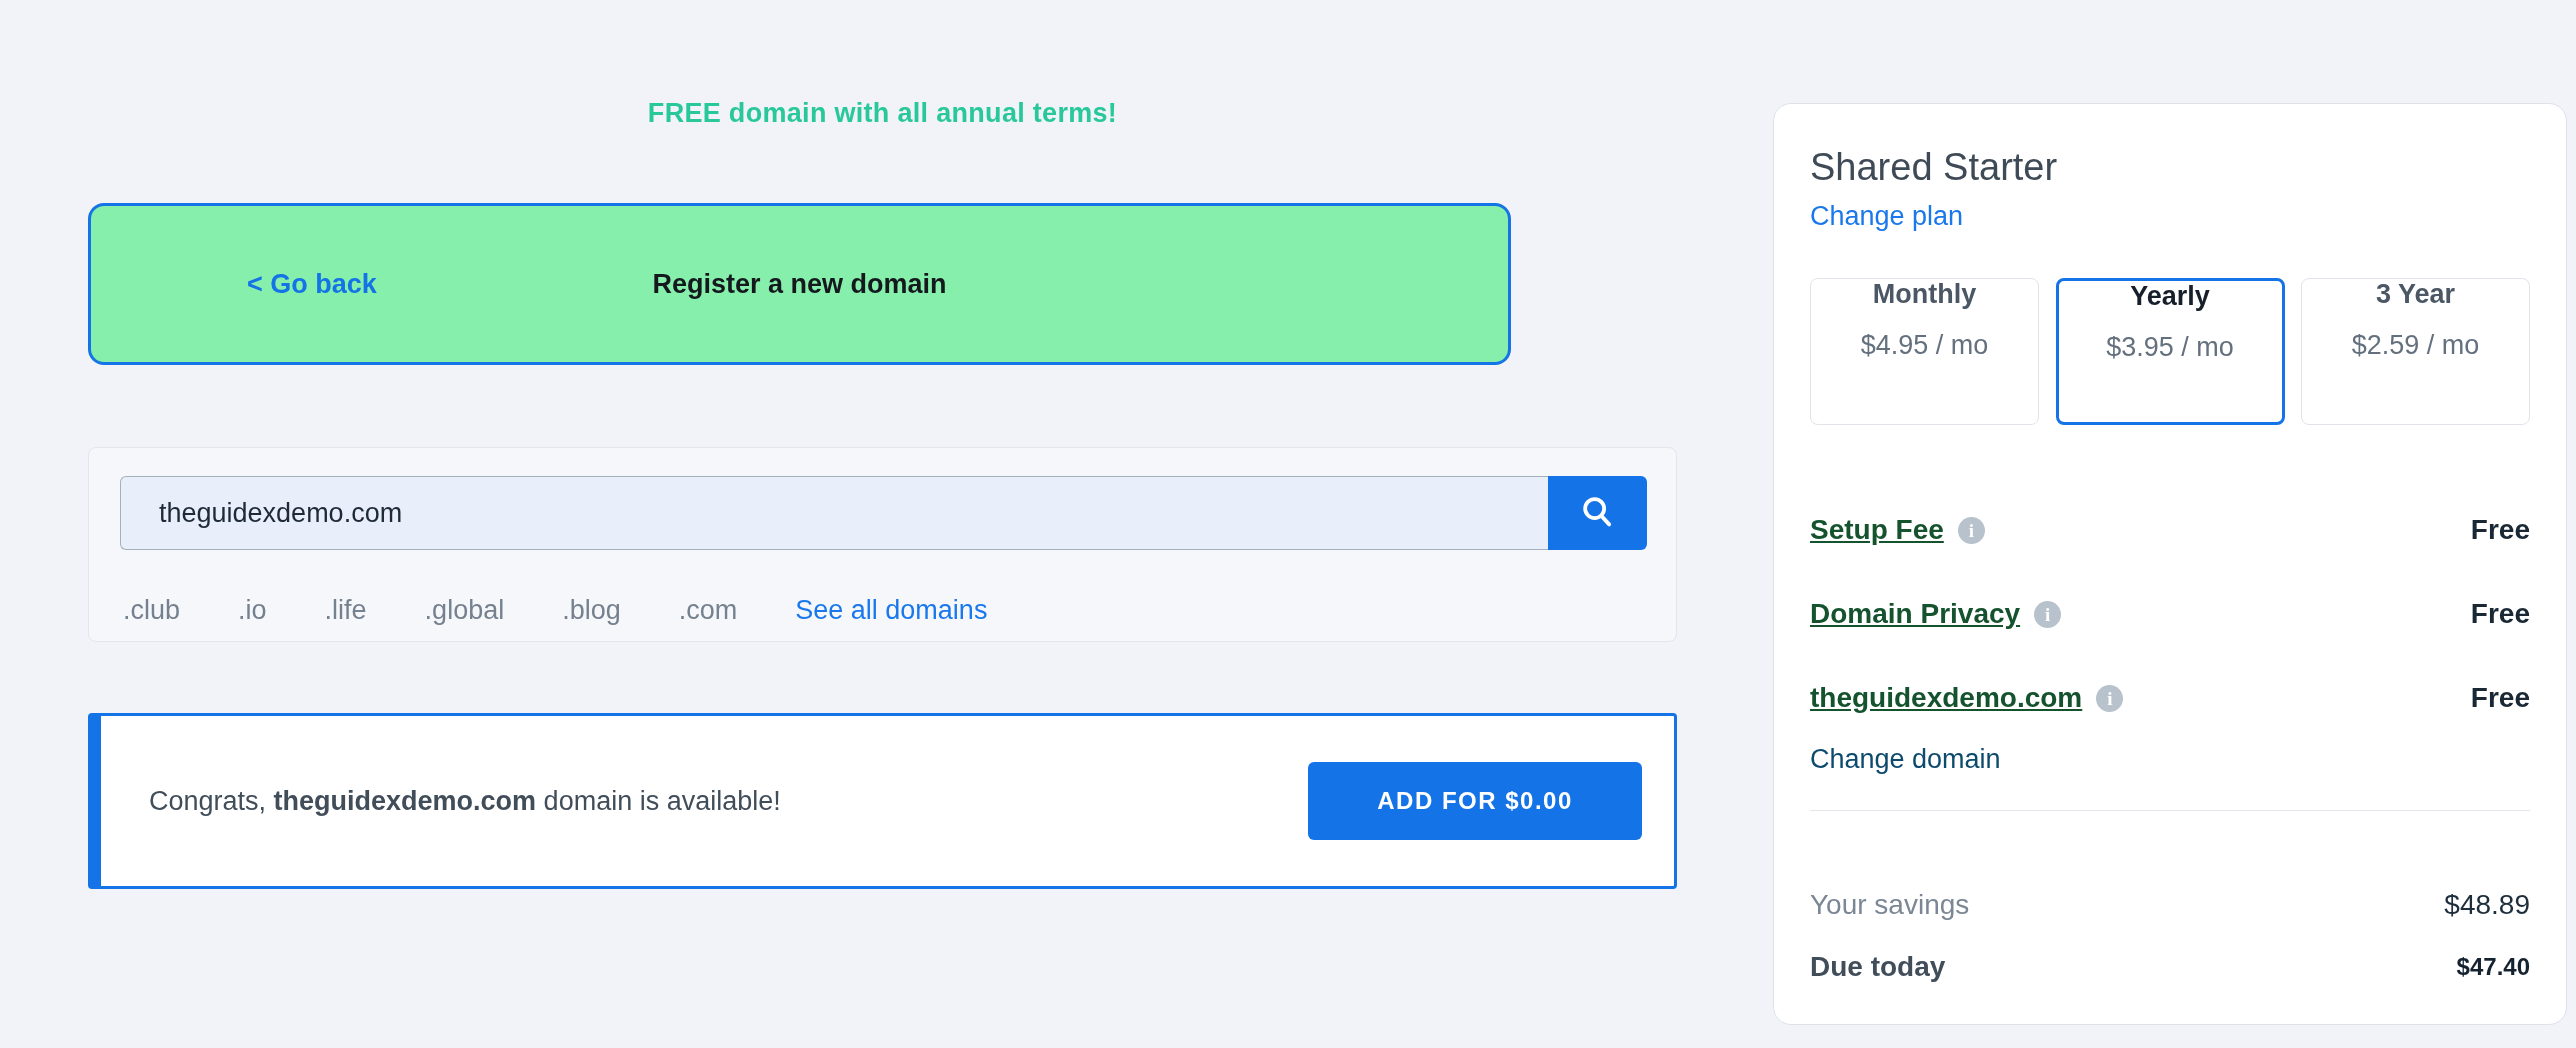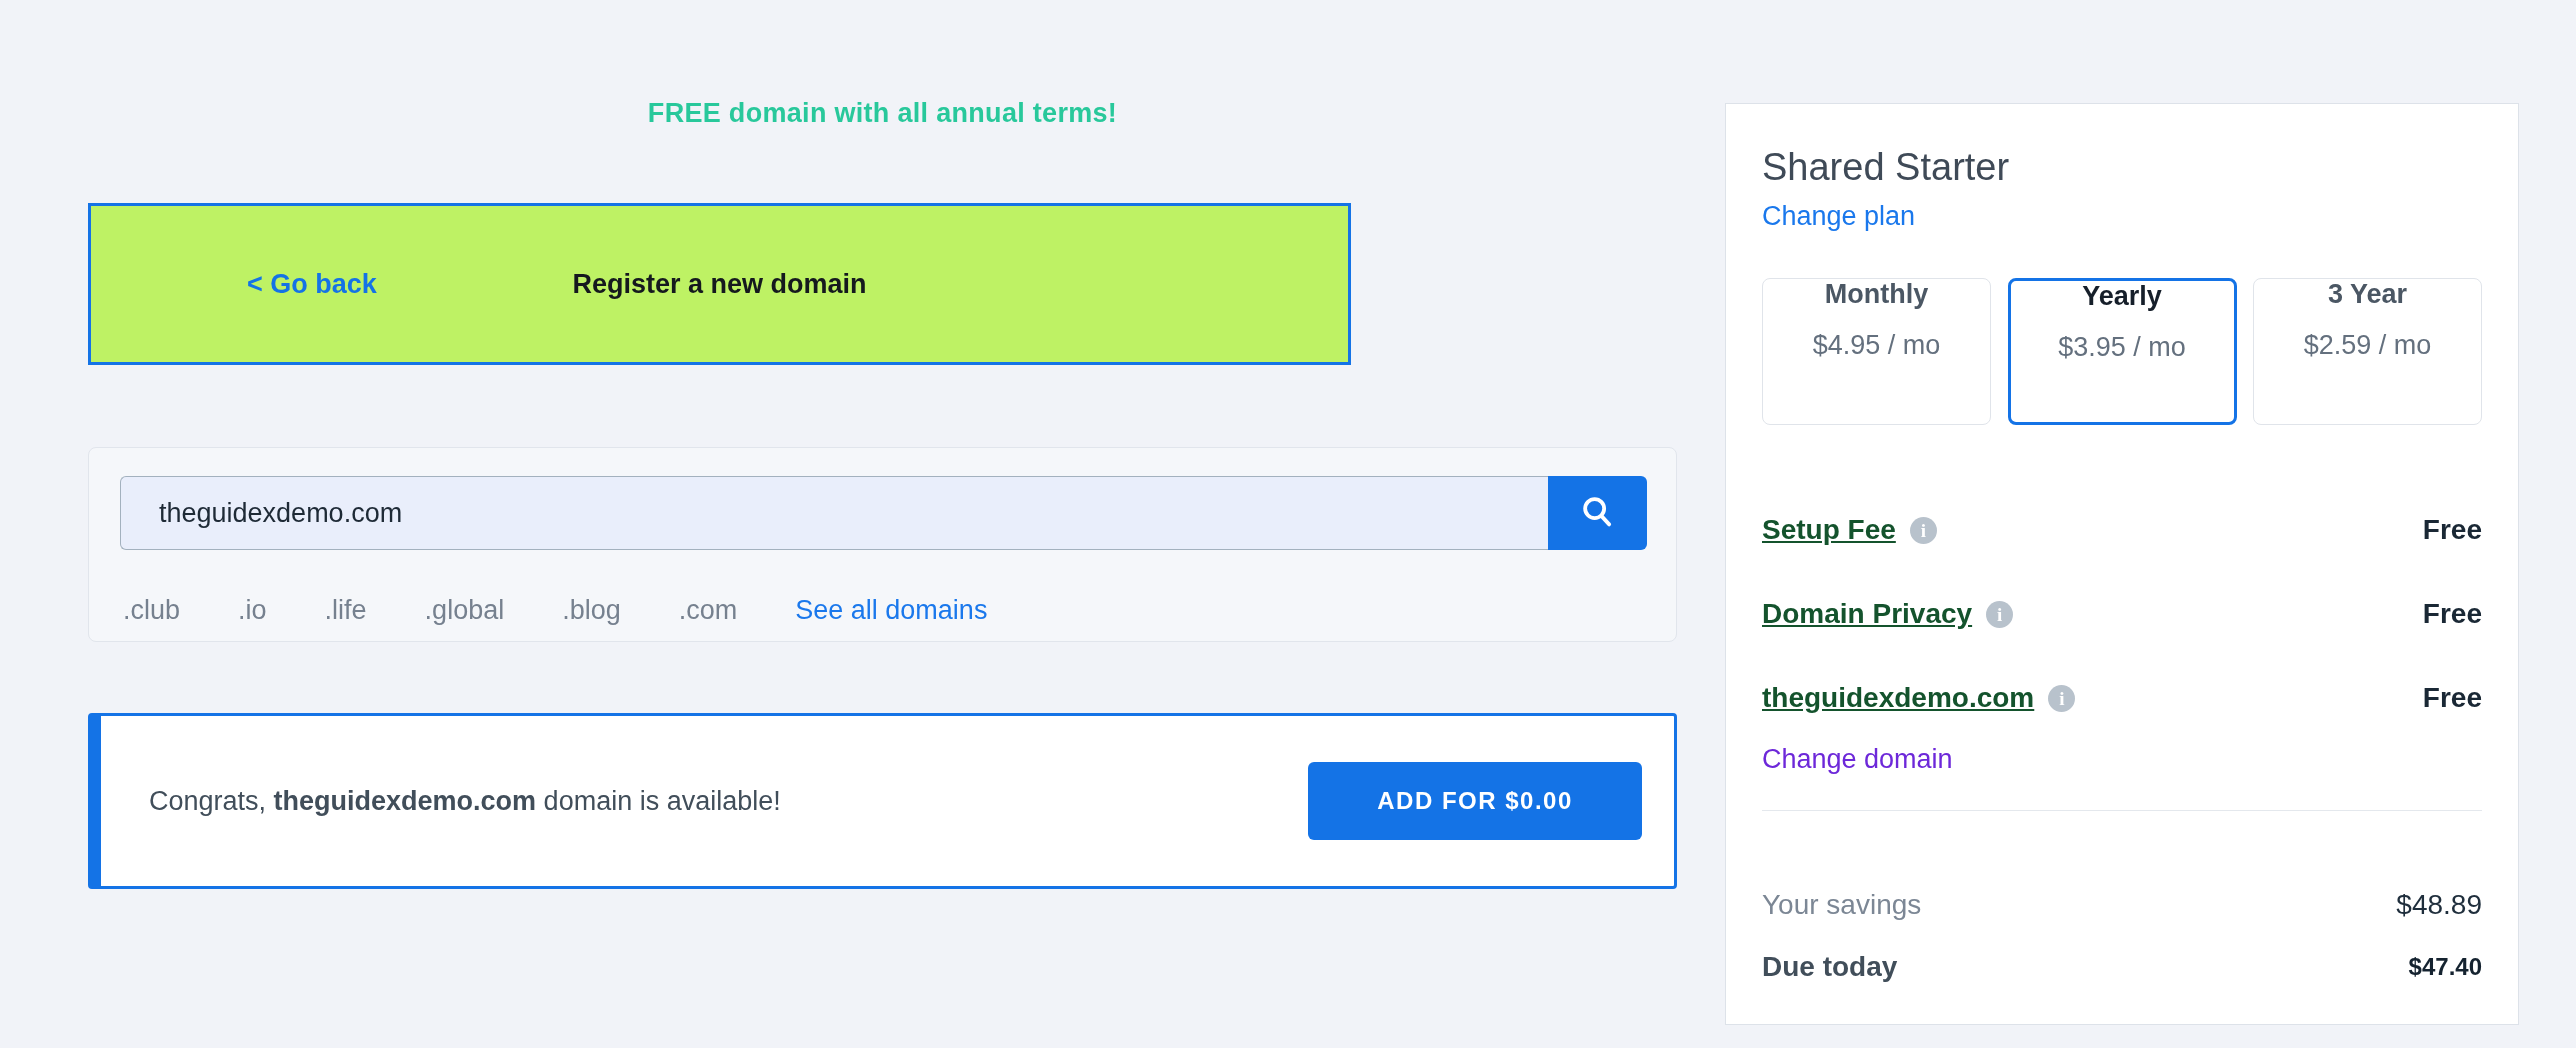--- a/index.html
+++ b/index.html
@@ -12,22 +12,22 @@
   }
   .page { position: absolute; inset: 0; }
 
   
   .promo {
     position: absolute; left: 88px; top: 98px; width: 1589px;
     text-align: center; font-size: 27px; font-weight: bold; color: #28c89b;
     letter-spacing: 0.3px;
   }
   .register-box {
-    position: absolute; left: 88px; top: 203px; width: 1263px; height: 162px;
-    background: #bef264; border: 3px solid #1473e6; border-radius: 0;
+    position: absolute; left: 88px; top: 203px; width: 1423px; height: 162px;
+    background: #86efac; border: 3px solid #1473e6; border-radius: 16px;
   }
   .go-back {
     position: absolute; left: 156px; top: 50%; transform: translateY(-50%);
     color: #1473e6; font-weight: bold; font-size: 27px; cursor: pointer;
     text-decoration: none;
   }
   .register-title {
     position: absolute; left: 0; right: 0; top: 50%; transform: translateY(-50%);
     text-align: center; font-weight: bold; font-size: 27px; color: #15191e;
   }
@@ -68,22 +68,22 @@
   .congrats-text .bold { font-weight: bold; color: #414e5a; }
   .add-btn {
     position: absolute; right: 32px; top: 50%; transform: translateY(-50%);
     width: 334px; height: 78px; background: #1473e6; color: #ffffff;
     font-family: "Liberation Sans", sans-serif; font-weight: bold; font-size: 24px;
     letter-spacing: 1.5px; border: none; border-radius: 6px; cursor: pointer;
   }
 
   
   .plan-card {
-    position: absolute; left: 1725px; top: 103px; width: 794px; height: 922px;
-    background: #ffffff; border: 1px solid #dde2e9; border-radius: 0;
+    position: absolute; left: 1773px; top: 103px; width: 794px; height: 922px;
+    background: #ffffff; border: 1px solid #dde2e9; border-radius: 18px;
     padding: 40px 36px 0 36px;
   }
   .plan-name { font-size: 38px; font-weight: normal; color: #3f4a57; line-height: 46px; }
   .change-plan {
     display: inline-block; margin-top: 10px; font-size: 27px; line-height: 32px;
     color: #1a78ec; cursor: pointer; text-decoration: none;
   }
   .terms { display: flex; justify-content: space-between; margin-top: 46px; }
   .term {
     width: 229px; height: 147px; border: 1px solid #e0e4ea; border-radius: 8px;
@@ -105,21 +105,21 @@
   .info-icon {
     display: inline-block; width: 27px; height: 27px; margin-left: 14px;
     background: #b8c2cc; color: #ffffff; border-radius: 50%;
     font-size: 19px; font-weight: bold; text-align: center; line-height: 27px;
     font-family: "Liberation Serif", serif; cursor: pointer;
   }
   .fee-value { font-size: 28px; font-weight: bold; color: #1a2835; }
 
   .change-domain {
     display: inline-block; margin-top: 28px; font-size: 27px; line-height: 32px;
-    color: #6d28d9; cursor: pointer; text-decoration: none;
+    color: #0c4a6e; cursor: pointer; text-decoration: none;
   }
   .divider { margin-top: 35px; height: 1px; background: #e4e8ed; }
   .total-row {
     display: flex; justify-content: space-between; align-items: center;
     margin-top: 77px; height: 34px; font-size: 28px;
   }
   .total-row.due { margin-top: 28px; }
   .savings-label { color: #7c8795; text-align: center; }
   .savings-value { color: #1f2e3c; }
   .due-label { color: #414e5a; font-weight: bold; }

